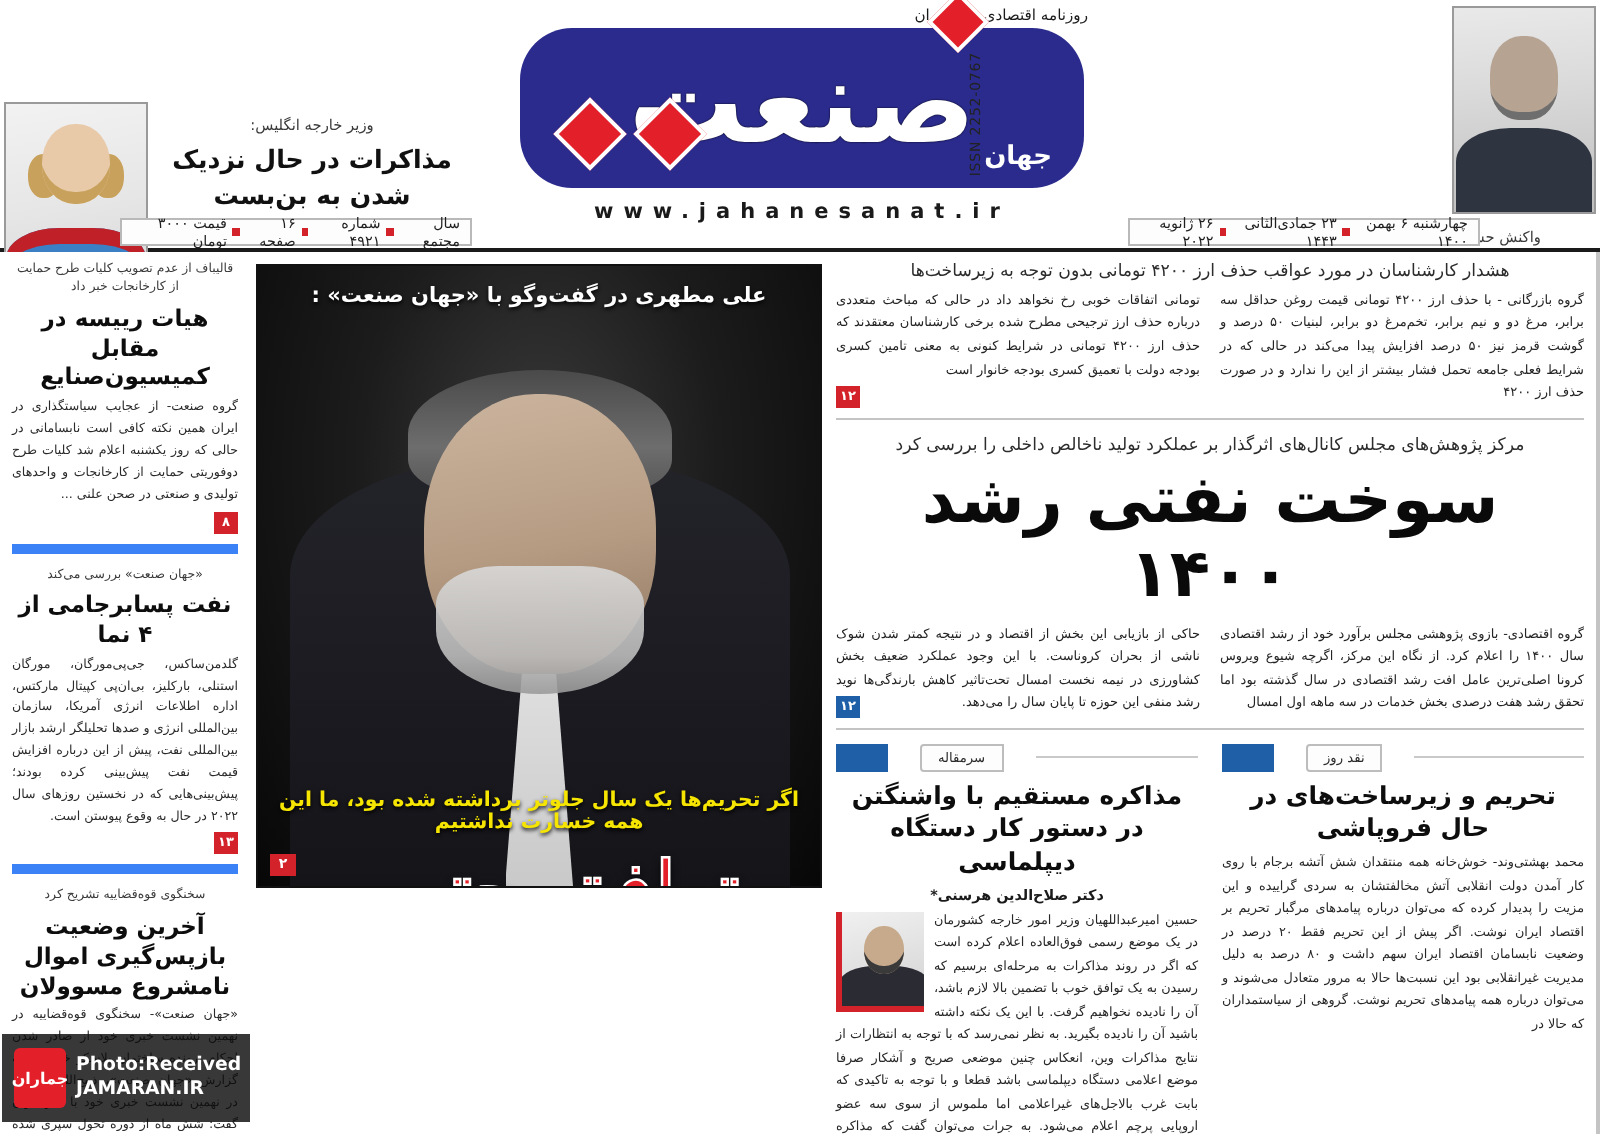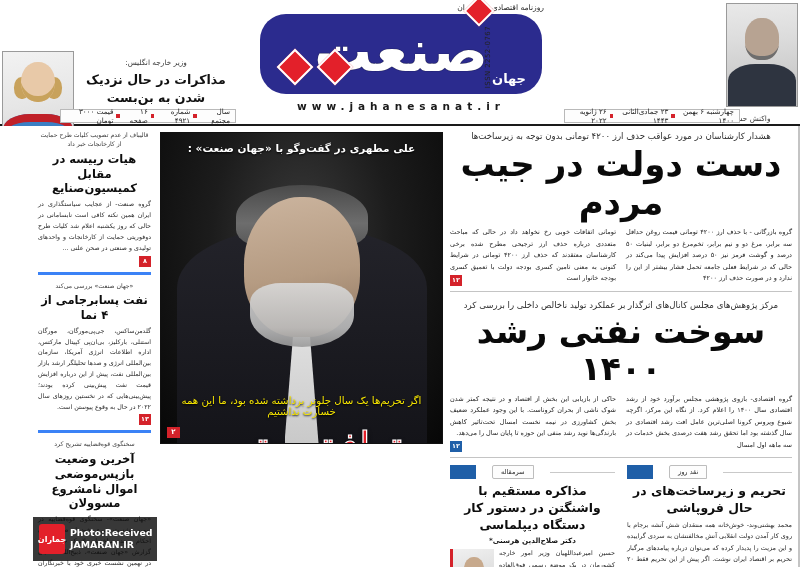--- a/index.html
+++ b/index.html
@@ -144,31 +144,30 @@
   }
   .date-right { right: 60px; width: 176px; }
   .date-left  { left: 60px;  width: 176px; }
   .sqred { display:inline-block; width:4px; height:4px; background:#d4222a; }
 
   
   .body-area {
     position: absolute; top: 126px; right: 0; left: 0; bottom: 0;
     display: flex; flex-direction: row;
     background:#fff;
-    padding-left:32px;
   }
 
   
   .sidebar {
     width: 124px; flex: none; order: 3;
     padding: 4px 5px 0 5px;
     border-left: 1px solid #fff;
     position: relative;
   }
-  .sb-card { border-bottom: 3px solid #3b82f6; padding-bottom: 5px; margin-bottom: 6px; position: relative; }
+  .sb-card { border-bottom: 5px solid #3b82f6; padding-bottom: 5px; margin-bottom: 6px; position: relative; }
   .sb-kicker { font-size: 6.2px; line-height:1.5; color:#3a3a3a; text-align:center; }
   .sb-head { font-size: 11.5px; font-weight:700; line-height:1.3; color:#0d0d0d; text-align:center; margin:3px 0 3px; }
   .sb-body { font-size: 6.3px; line-height: 1.72; color:#2b2b2b; text-align: justify; }
   .sb-badge { width:12px; height:11px; background:#d4222a; color:#fff;
               font-size:6.5px; line-height:11px; text-align:center; font-weight:700; margin-top:2px;}
 
   
   .watermark {
     position:absolute; left:0; bottom: 6px; width:124px; height:44px;
     background: rgba(12,12,12,.82);
@@ -234,21 +233,21 @@
   }
   .hero-main {
     position:absolute; right:0; left:0; top: 290px; text-align:center;
     font-size: 40px; font-weight: 400; color:#e3202a;
     -webkit-text-stroke: 1.2px #ffffff;
     text-shadow: 0 2px 5px rgba(0,0,0,.85);
     letter-spacing: -1px;
   }
   .hero-yellow {
     position:absolute; right:8px; left:8px; bottom: 26px; text-align:center;
-    font-size: 10.2px; font-weight:400; color:#f6e500;
+    font-size: 10.2px; font-weight:700; color:#f6e500;
     text-shadow: 0 1px 2px #000;
   }
   .hero-badge {
     position:absolute; left:6px; bottom:5px;
     width:13px; height:11px; background:#d4222a; color:#fff;
     font-size:7px; line-height:11px; text-align:center; font-weight:700;
   }
 
   
   .mainwrap {
@@ -369,21 +368,20 @@
       <span>قیمت ۳۰۰۰ تومان</span>
     </div>
   </div>
 
   <div class="body-area">
 
     <div class="mainwrap">
 
       <div class="lead">
         <div class="lead-kicker">هشدار کارشناسان در مورد عواقب حذف ارز ۴۲۰۰ تومانی بدون توجه به زیرساخت‌ها</div>
-        <div class="lead-head">دست دولت در جیب مردم</div>
         <div class="lead-cols">
           <div class="lead-col">گروه بازرگانی - با حذف ارز ۴۲۰۰ تومانی قیمت روغن حداقل سه برابر، مرغ دو و نیم برابر، تخم‌مرغ دو برابر، لبنیات ۵۰ درصد و گوشت قرمز نیز ۵۰ درصد افزایش پیدا می‌کند در حالی که در شرایط فعلی جامعه تحمل فشار بیشتر از این را ندارد و در صورت حذف ارز ۴۲۰۰</div>
           <div class="lead-col">تومانی اتفاقات خوبی رخ نخواهد داد در حالی که مباحث متعددی درباره حذف ارز ترجیحی مطرح شده برخی کارشناسان معتقدند که حذف ارز ۴۲۰۰ تومانی در شرایط کنونی به معنی تامین کسری بودجه دولت با تعمیق کسری بودجه خانوار است</div>
           <div class="lead-badge">۱۲</div>
         </div>
       </div>
 
       <div class="lead" style="margin-top:7px;">
         <div class="lead-kicker">مرکز پژوهش‌های مجلس کانال‌های اثرگذار بر عملکرد تولید ناخالص داخلی را بررسی کرد</div>
         <div class="lead-head two">سوخت نفتی رشد ۱۴۰۰</div>
@@ -452,21 +450,21 @@
 
       <div class="sb-card">
         <div class="sb-kicker">«جهان صنعت» بررسی می‌کند</div>
         <div class="sb-head">نفت پسابرجامی از ۴ نما</div>
         <div class="sb-body">گلدمن‌ساکس، جی‌پی‌مورگان، مورگان استنلی، بارکلیز، بی‌ان‌پی کپیتال مارکتس، اداره اطلاعات انرژی آمریکا، سازمان بین‌المللی انرژی و صدها تحلیلگر ارشد بازار بین‌المللی نفت، پیش از این درباره افزایش قیمت نفت پیش‌بینی کرده بودند؛ پیش‌بینی‌هایی که در نخستین روزهای سال ۲۰۲۲ در حال به وقوع پیوستن است.</div>
         <div class="sb-badge">۱۳</div>
       </div>
 
       <div class="sb-card">
         <div class="sb-kicker">سخنگوی قوه‌قضاییه تشریح کرد</div>
-        <div class="sb-head">آخرین وضعیت بازپس‌موضعی اموال نامشروع مسوولان</div>
+        <div class="sb-head">آخرین وضعیت بازپس‌گیری اموال نامشروع مسوولان</div>
         <div class="sb-body">«جهان صنعت»- سخنگوی قوه‌قضاییه در نهمین نشست خبری خود از صادر شدن احکام پرونده ساختمان پلاسکو خبر داد. به گزارش «جهان صنعت»، ذبیح‌الله خدائیان در نهمین نشست خبری خود با خبرنگاران گفت: شش ماه از دوره تحول سپری شده ...</div>
 
       </div>
 
       <div class="watermark">
         <div class="wm-logo">جماران</div>
         <div class="wm-text">
           <div>Photo:Received</div>
           <div>JAMARAN.IR</div>
         </div>

